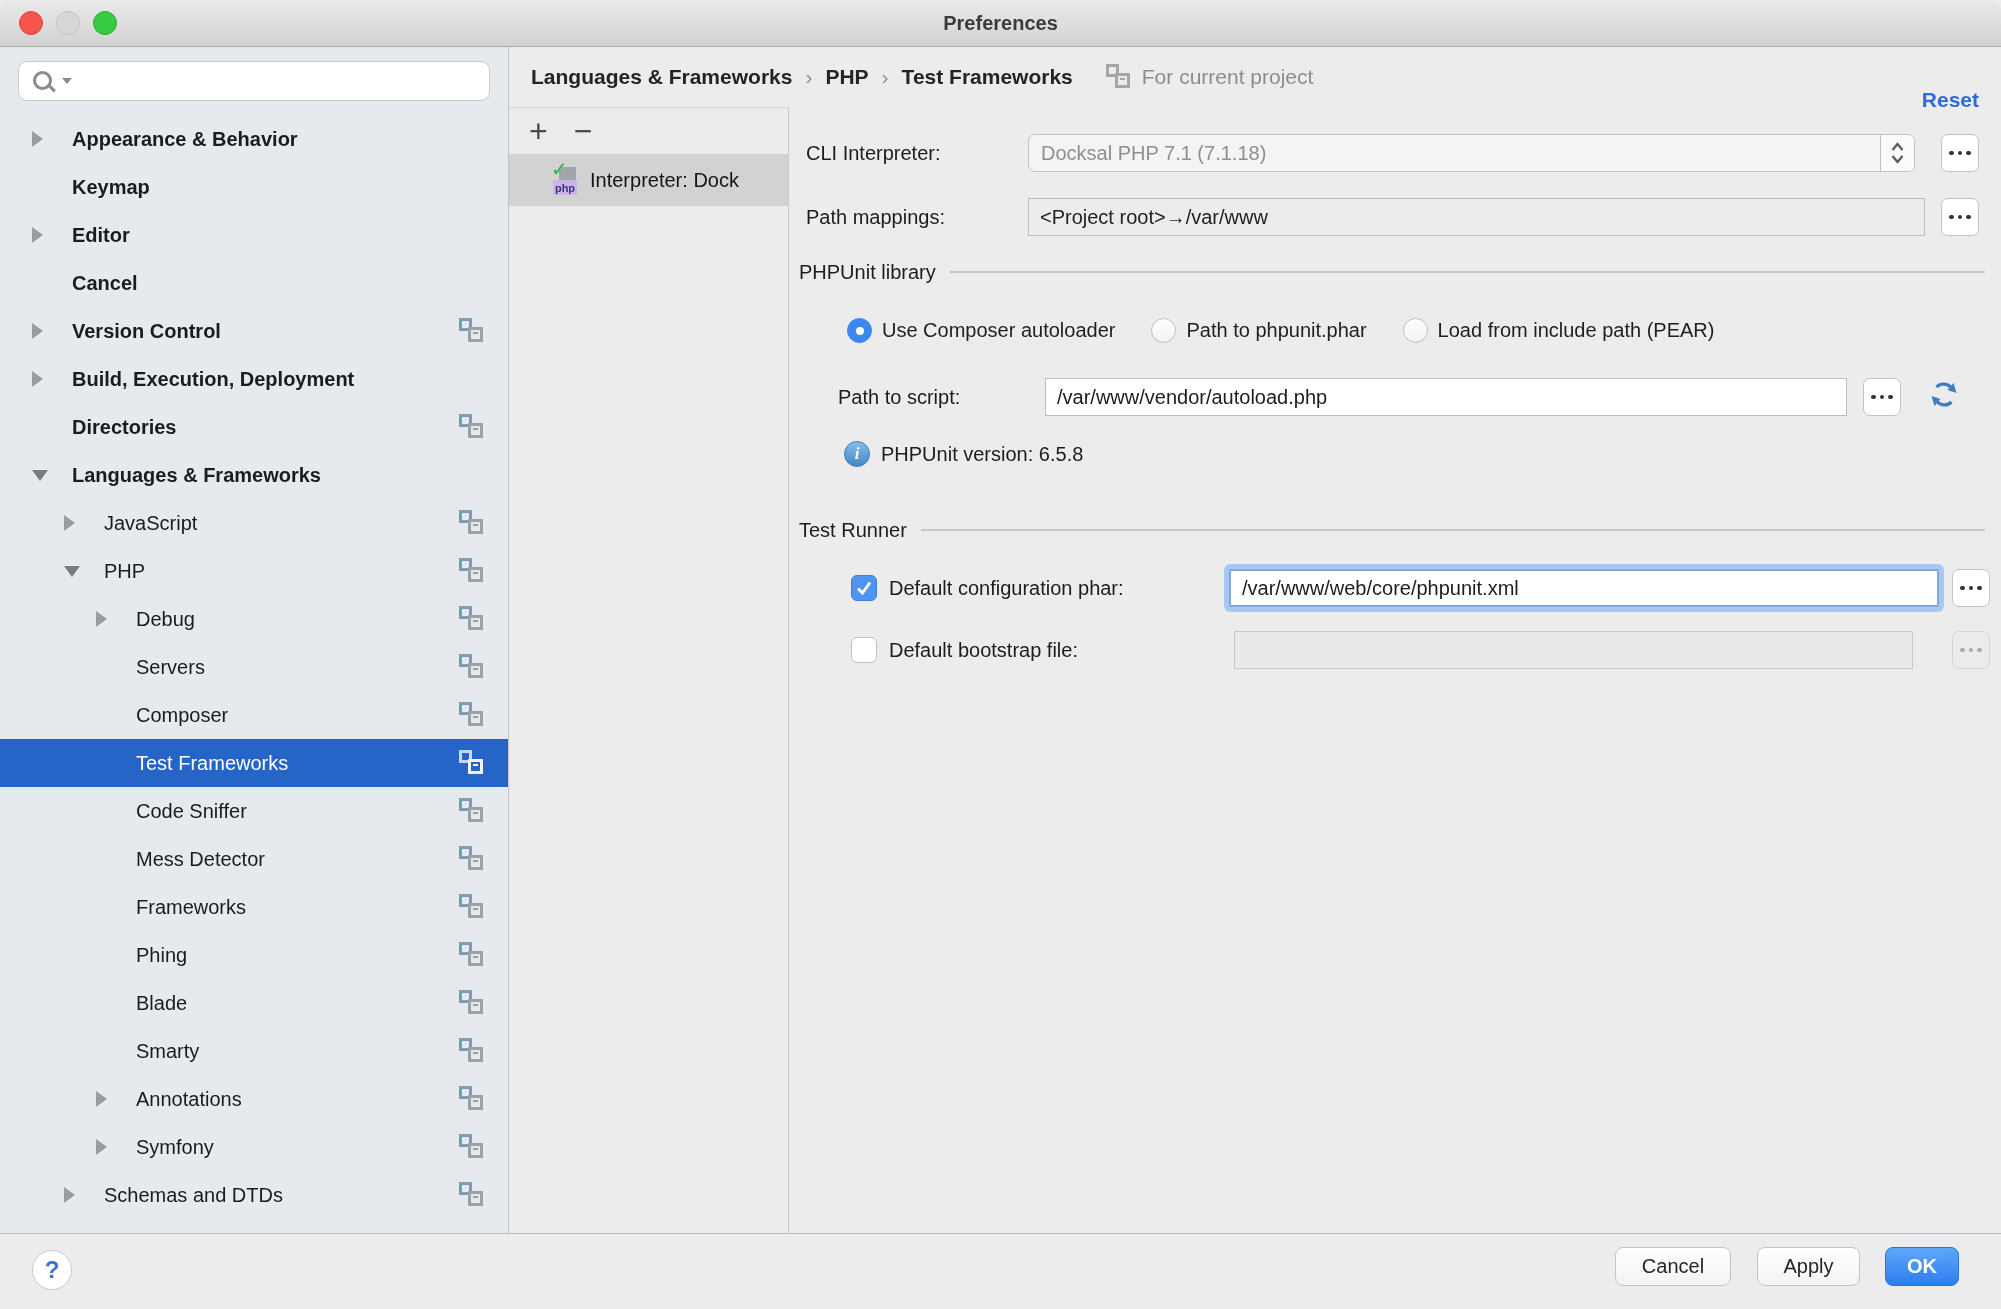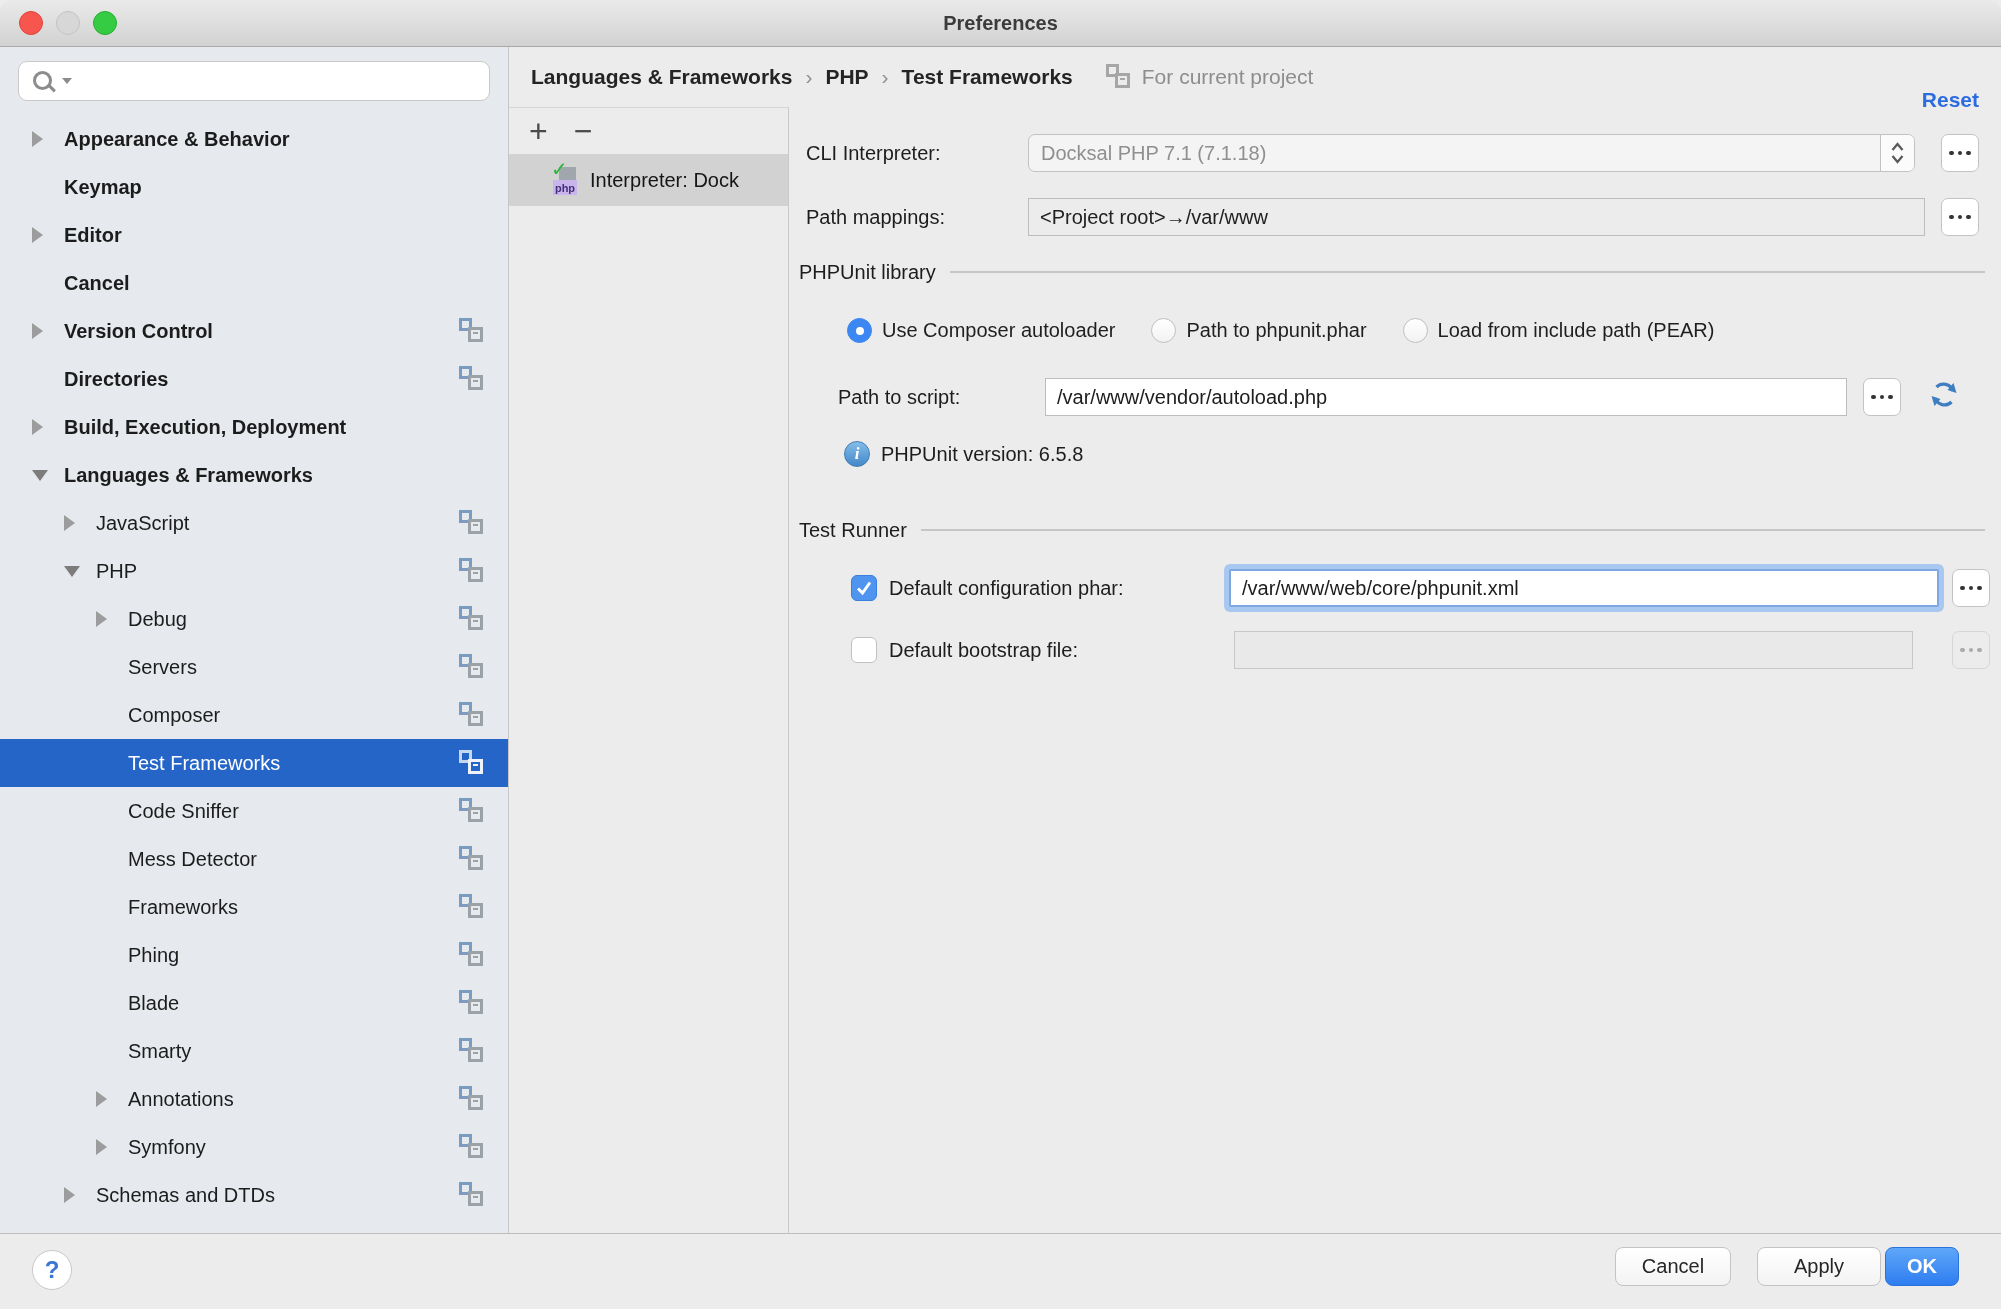--- a/index.html
+++ b/index.html
@@ -25,21 +25,21 @@
 
 .search { position:absolute; left:18px; top:14px; width:472px; height:40px; background:#fff; border:1px solid #c9c9c9; border-radius:9px; display:flex; align-items:center; padding-left:12px; gap:7px; }
 .mag { width:24px; height:24px; position:relative; flex:none; }
 .mag::before { content:""; position:absolute; left:2px; top:2px; width:13px; height:13px; border:3px solid #8c8c8c; border-radius:50%; }
 .mag::after { content:""; position:absolute; left:17px; top:18px; width:8px; height:3px; background:#8c8c8c; transform:rotate(45deg); }
 .caret-down { width:0; height:0; border-left:5px solid transparent; border-right:5px solid transparent; border-top:6px solid #8c8c8c; }
 .search-input { border:none; outline:none; flex:1; font-size:19px; background:transparent; }
 
 
 .tree { position:absolute; top:68px; left:0; right:0; }
-.trow { height:48px; display:flex; align-items:center; position:relative; font-size:20px; color:#1c1c1c; cursor:default; }
+.trow { height:48px; display:flex; align-items:center; position:relative; font-size:20px; color:#1c1c1c; cursor:default;gap:8px; }
 .trow.b { font-weight:700; }
 .lvl1 { padding-left:32px; } .lvl2 { padding-left:64px; } .lvl3 { padding-left:96px; }
 .arrbox { width:32px; flex:none; display:flex; align-items:center; }
 .arr-c { width:0; height:0; border-top:8px solid transparent; border-bottom:8px solid transparent; border-left:11px solid #9c9c9c; }
 .arr-e { width:0; height:0; border-left:8px solid transparent; border-right:8px solid transparent; border-top:11px solid #7c7c7c; }
 .trow.sel { background:#2565c8; color:#fff; }
 
 
 .pp { position:absolute; right:24px; top:11px; width:26px; height:26px; }
 .pp i { position:absolute; display:block; }
@@ -105,21 +105,21 @@
 .cb { width:26px; height:26px; border-radius:6px; flex:none; display:flex; align-items:center; justify-content:center; }
 .cb.on { background:#4f94ef; border:1px solid #3a7fdd; }
 .cb.off { background:#fff; border:1px solid #c0c0c0; }
 
 .info-icon { width:26px; height:26px; border-radius:50%; background:linear-gradient(#83bce9,#4488c8); border:1px solid #3e7cb4; color:#fff; font-weight:700; font-style:italic; font-family:"Liberation Serif","DejaVu Serif",serif; display:flex; align-items:center; justify-content:center; font-size:17px; }
 
 
 .help { position:absolute; left:32px; top:16px; width:40px; height:40px; border-radius:50%; background:#fff; border:1px solid #c9c9c9; color:#3b77d2; font-size:24px; font-weight:700; display:flex; align-items:center; justify-content:center; cursor:pointer; }
 .btn { position:absolute; top:13px; height:39px; border-radius:8px; background:linear-gradient(#ffffff,#f3f3f3); border:1px solid #c4c4c4; font-size:20px; color:#262626; display:flex; align-items:center; justify-content:center; cursor:pointer; }
 .btn.cancel { left:1615px; width:116px; }
-.btn.apply { left:1757px; width:124px; }
+.btn.apply { left:1757px; width:103px; }
 .btn.ok { left:1885px; width:74px; background:linear-gradient(#5ea7f9,#2e7df0); border-color:#2a72dc; color:#fff; font-weight:600; }
 </style>
 </head>
 <body>
 
 <div class="window">
 
   <div class="titlebar">
     <div class="traffic">
       <span class="tl red"></span>
@@ -162,32 +162,32 @@
             <span class="arrbox">
               <i class="arr-c"></i>
             </span>
             <span>Version Control</span>
             <span class="pp">
               <i class="bk"></i>
               <i class="fr"></i>
             </span>
           </div>
         <div class="trow lvl1 b">
+            <span class="arrbox">
+              <i class="arr-c"></i>
+            </span>
+            <span>Build, Execution, Deployment</span>
+          </div>
+        <div class="trow lvl1 b">
             <span class="arrbox"></span>
             <span>Directories</span>
             <span class="pp">
               <i class="bk"></i>
               <i class="fr"></i>
             </span>
-          </div>
-        <div class="trow lvl1 b">
-            <span class="arrbox">
-              <i class="arr-c"></i>
-            </span>
-            <span>Build, Execution, Deployment</span>
           </div>
         <div class="trow lvl1 b">
             <span class="arrbox">
               <i class="arr-e"></i>
             </span>
             <span>Languages &amp; Frameworks</span>
           </div>
         <div class="trow lvl2">
             <span class="arrbox">
               <i class="arr-c"></i>

